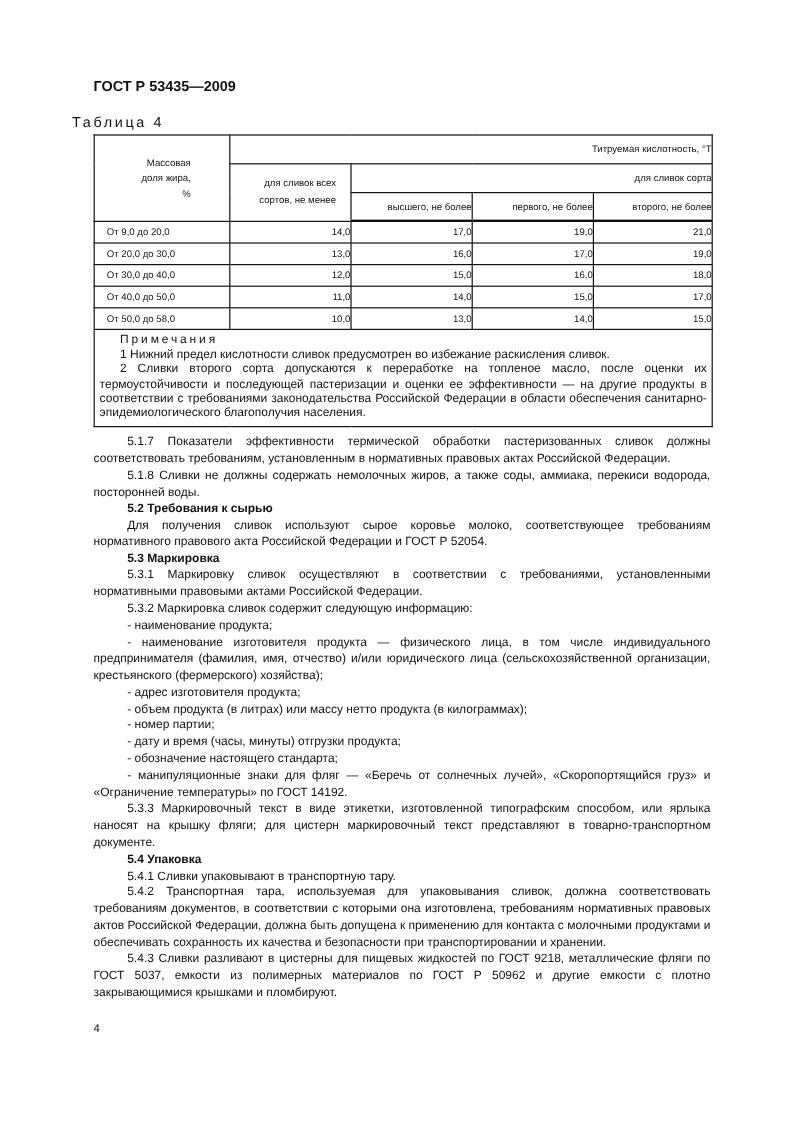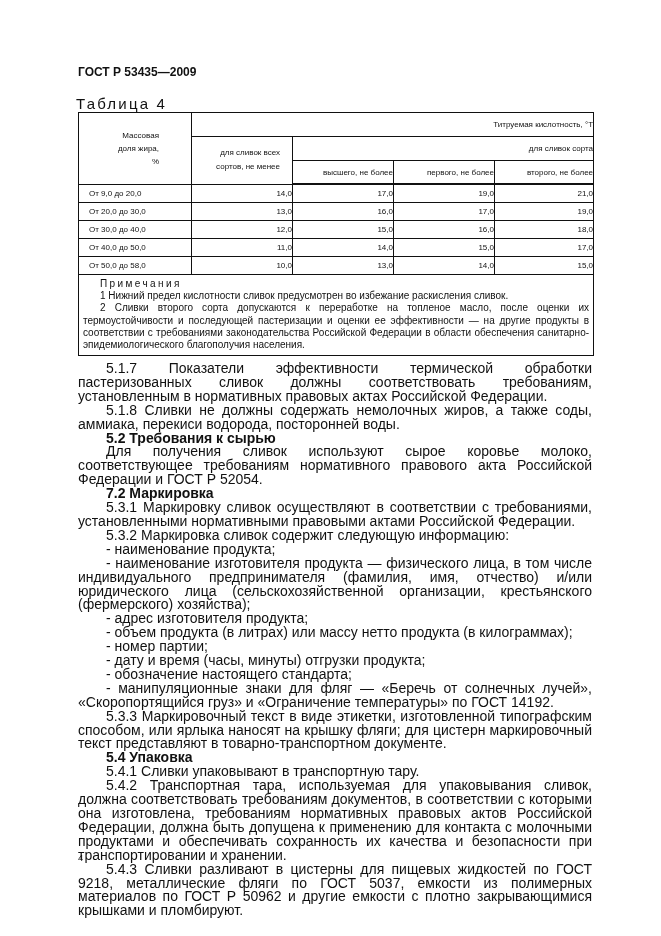--- a/index.html
+++ b/index.html
@@ -1,31 +1,31 @@
 <!DOCTYPE html>
 <html><head>
 <meta charset="utf-8">
 <style>
   html, body { margin: 0; padding: 0; background: #ffffff; }
   body { width: 661px; height: 936px; position: relative; overflow: hidden;
          font-family: "Liberation Sans", sans-serif; color: #111; }
   .doc-header { position: absolute; left: 78px; top: 65px; font-weight: bold; font-size: 12px; }
-  .table-caption { position: absolute; left: 76px; top: 95px; font-size: 15px; letter-spacing: 2.2px; }
+  .table-caption { position: absolute; left: 60px; top: 95px; font-size: 12px; letter-spacing: 2.2px; }
   table.t4 { position: absolute; left: 78px; top: 112px; width: 515px; border-collapse: collapse;
              font-size: 8px; table-layout: fixed; }
   table.t4 td { border: 1px solid #111; text-align: right; vertical-align: middle; padding: 0; }
   table.t4 tr.h1 td { height: 23px; }
   table.t4 tr.h2 td { height: 23px; }
   table.t4 tr.h3 td { height: 22px; border-bottom: 2.5px solid #111; }
   table.t4 tr.data td { height: 17px; }
   table.t4 td.rowlabel { text-align: left; padding-left: 10px; }
   table.t4 td.notes { text-align: left; padding: 3px 4px 4px 4px; font-size: 10px; line-height: 12.2px; }
   .notes-title { letter-spacing: 2.4px; padding-left: 17px; }
   .indent { padding-left: 17px; }
-  .body { position: absolute; left: 78px; top: 362px; width: 514px; font-size: 14px; line-height: 13.9px; }
+  .body { position: absolute; left: 78px; top: 362px; width: 514px; font-size: 10px; line-height: 13.9px; }
   .body p { margin: 0; text-align: justify; text-indent: 28px; }
   .body p.head { font-weight: bold; }
   .page-number { position: absolute; left: 78px; top: 852px; font-size: 9.5px; }
 </style>
 </head>
 <body>
 
 <div class="doc-header">ГОСТ Р 53435—2009</div>
 <div class="table-caption">Таблица 4</div>
 
@@ -94,21 +94,21 @@
     </td>
   </tr>
 </tbody>
   </table>
 
 <div class="body">
   <p>5.1.7 Показатели эффективности термической обработки пастеризованных сливок должны соответствовать требованиям, установленным в нормативных правовых актах Российской Федерации.</p>
   <p>5.1.8 Сливки не должны содержать немолочных жиров, а также соды, аммиака, перекиси водорода, посторонней воды.</p>
   <p class="head">5.2 Требования к сырью</p>
   <p>Для получения сливок используют сырое коровье молоко, соответствующее требованиям нормативного правового акта Российской Федерации и ГОСТ Р 52054.</p>
-  <p class="head">7.2 Маркировка</p>
+  <p class="head">5.3 Маркировка</p>
   <p>5.3.1 Маркировку сливок осуществляют в соответствии с требованиями, установленными нормативными правовыми актами Российской Федерации.</p>
   <p>5.3.2 Маркировка сливок содержит следующую информацию:</p>
   <p>- наименование продукта;</p>
   <p>- наименование изготовителя продукта — физического лица, в том числе индивидуального предпринимателя (фамилия, имя, отчество) и/или юридического лица (сельскохозяйственной организации, крестьянского (фермерского) хозяйства);</p>
   <p>- адрес изготовителя продукта;</p>
   <p>- объем продукта (в литрах) или массу нетто продукта (в килограммах);</p>
   <p>- номер партии;</p>
   <p>- дату и время (часы, минуты) отгрузки продукта;</p>
   <p>- обозначение настоящего стандарта;</p>
   <p>- манипуляционные знаки для фляг — «Беречь от солнечных лучей», «Скоропортящийся груз» и «Ограничение температуры» по ГОСТ 14192.</p>

